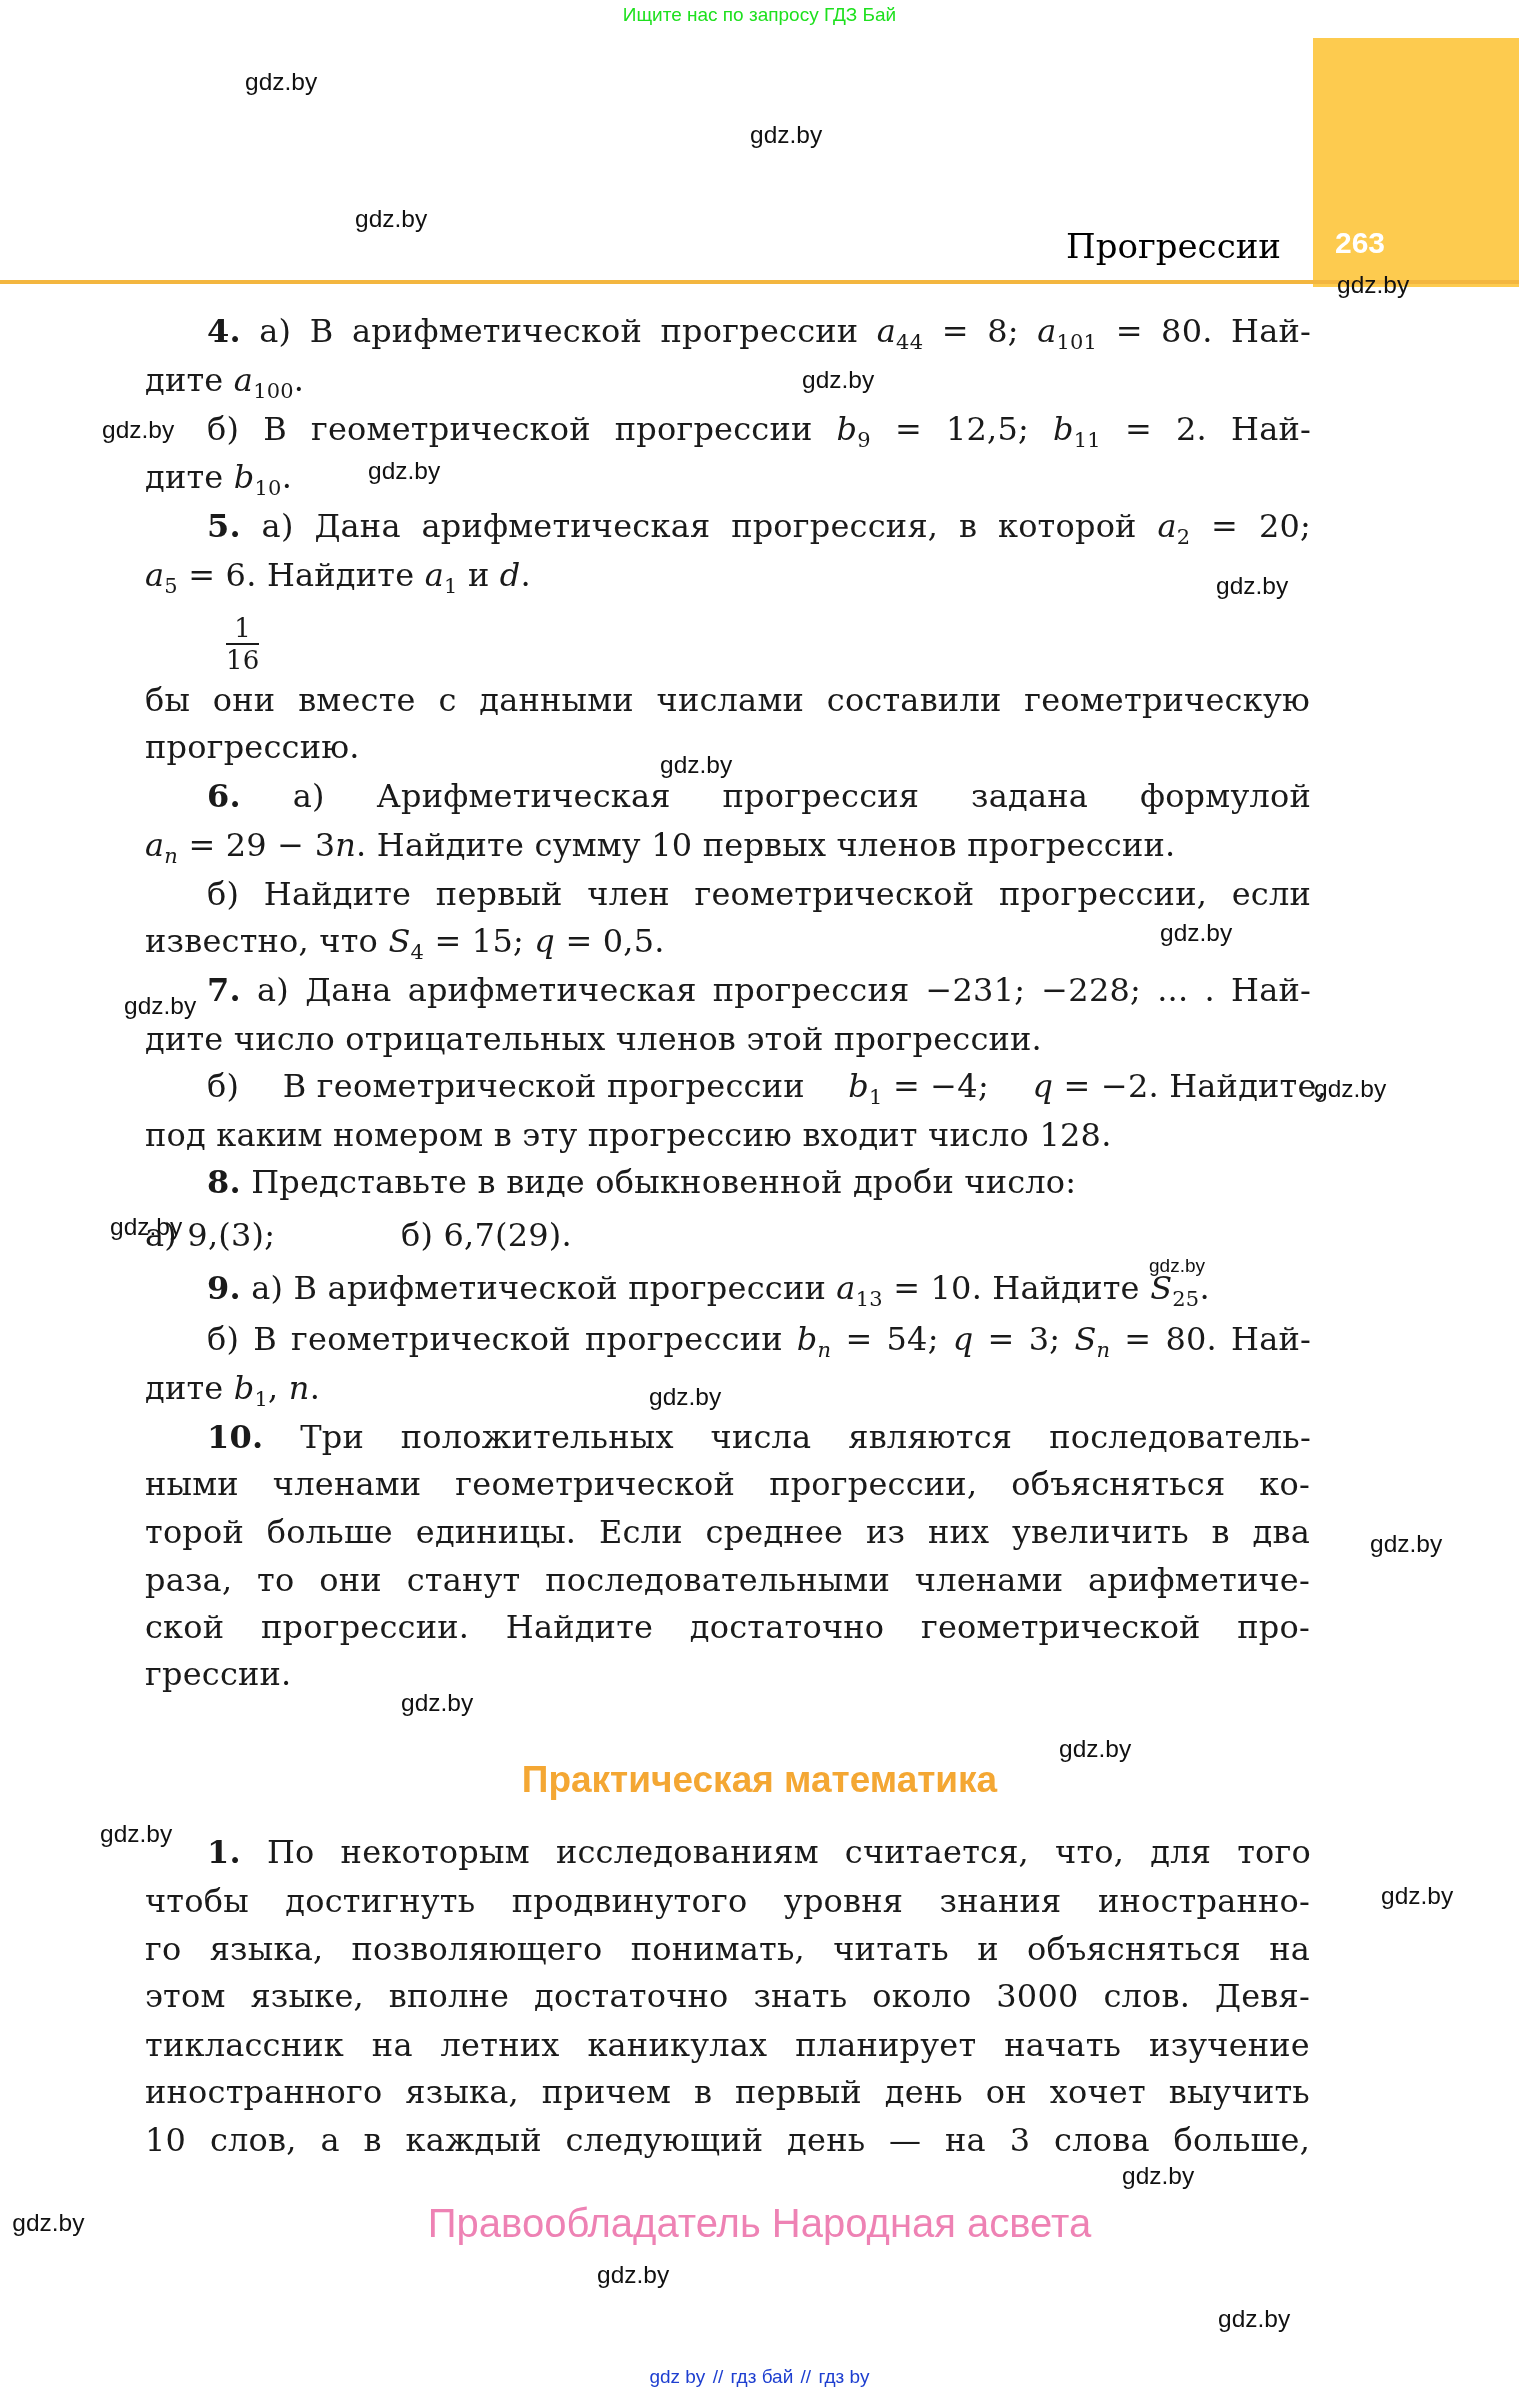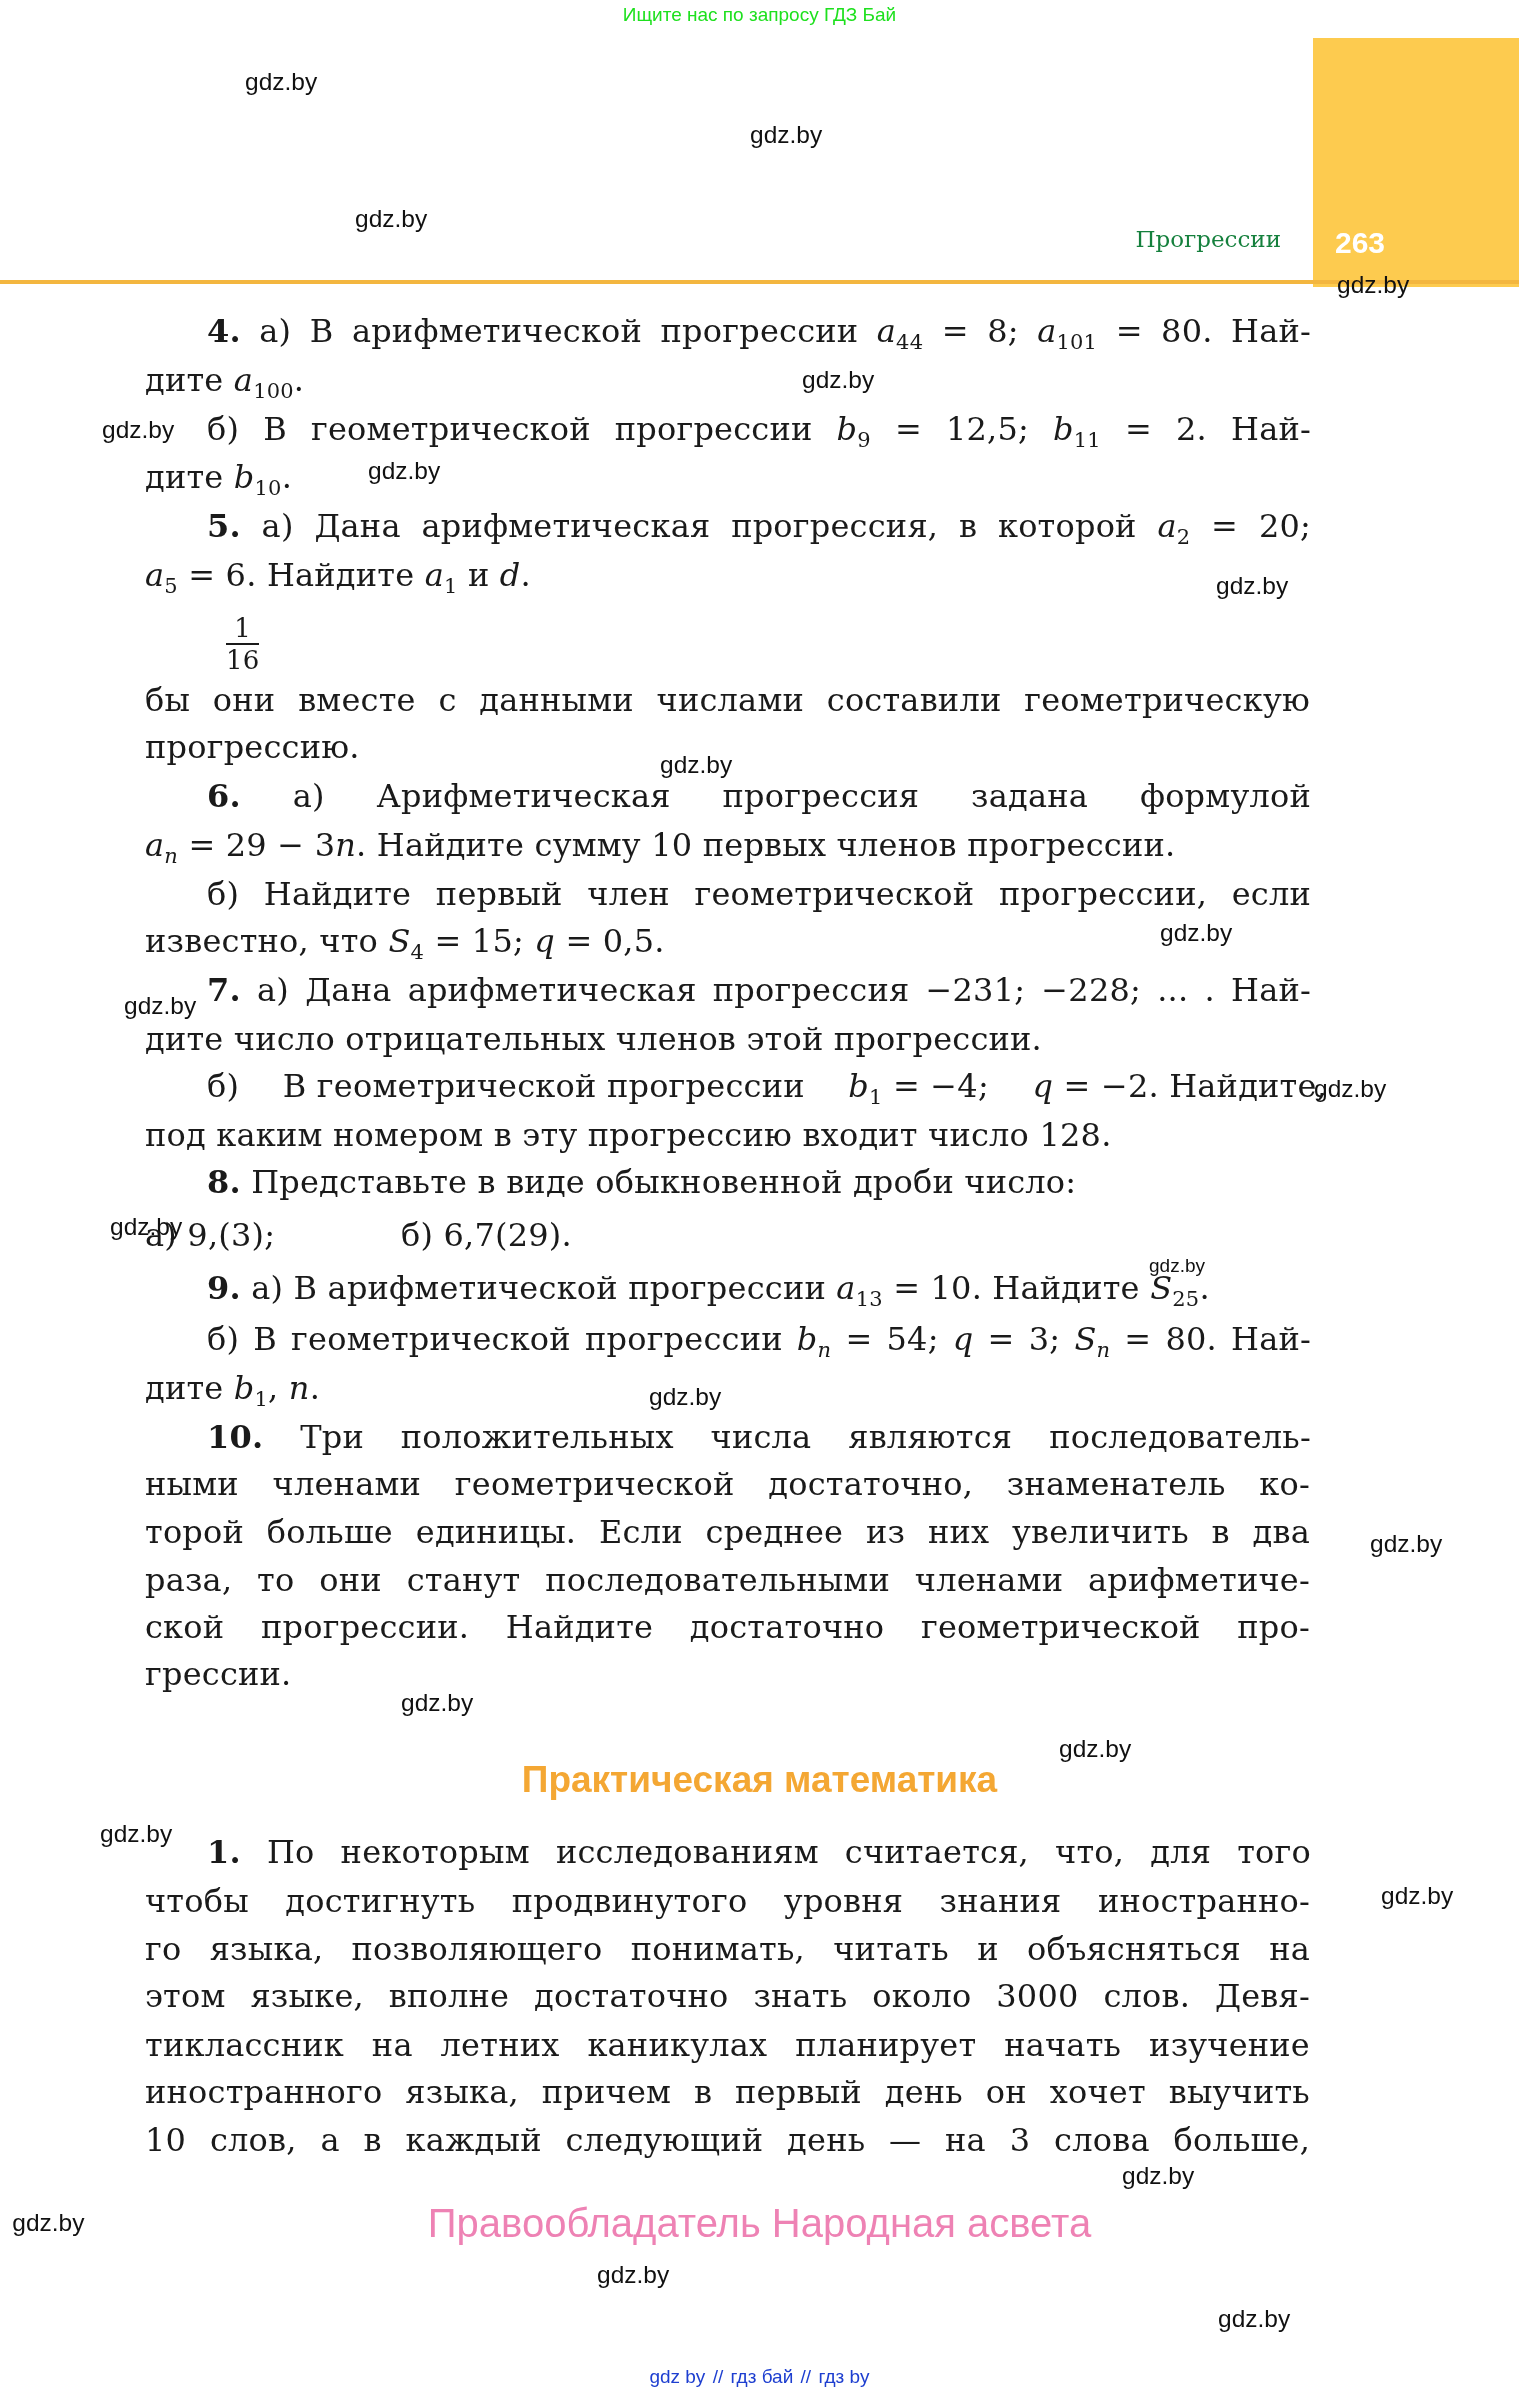--- a/index.html
+++ b/index.html
@@ -2,21 +2,21 @@
 <html style="font-size:14px"><head>
 <meta charset="utf-8">
 <style>
   html, body { margin:0; padding:0; }
   body { width:1519px; height:2401px; position:relative; background:#ffffff; overflow:hidden;
          font-family:"DejaVu Serif","Liberation Serif",serif; color:#1a1a1a; }
   .top-banner { position:absolute; top:3.5px; left:0; width:1519px; text-align:center;
                 font-family:"Liberation Sans",sans-serif; font-size:19px; color:#1ee01e; }
   .header-block { position:absolute; left:1313px; top:38px; width:207px; height:249px; background:#fdcb4f; }
   .header-rule { position:absolute; left:0; top:280px; width:1519px; height:3.5px; background:#f3b63f; }
-  .running-title { position:absolute; right:238px; top:226px; font-size:23px; font-family:"DejaVu Serif",serif; color:#15803d; }
+  .running-title { position:absolute; right:238px; top:226px; font-size:34px; font-family:"DejaVu Serif",serif; color:#000000; }
   .page-number { position:absolute; left:1335px; top:226px; font-family:"Liberation Sans",sans-serif; font-weight:bold; font-size:30px; color:#ffffff; }
   .wm { position:absolute; font-family:"Liberation Sans",sans-serif; font-size:24.5px; color:#111; }
   .wm.small { font-size:19px; }
   .line { position:absolute; left:145px; width:1165px; font-size:32px; line-height:42px; white-space:nowrap;
           letter-spacing:0.2px; }
   .line.indent { left:207px; width:1104px; }
   .line.justify { text-align:justify; text-align-last:justify; white-space:normal; height:42px; overflow:hidden; }
   .num { font-weight:bold; }
   .math { font-style:italic; font-family:"DejaVu Serif",serif; }
   sub { font-size:21px; font-style:normal; vertical-align:-7px; line-height:0; }
@@ -176,21 +176,21 @@
 <div class="line" style="top:1367px">
   <span>дите</span>
   <span class="math">b</span><sub>1</sub><span>,</span>
   <span class="math">n</span><span>.</span>
 </div>
 
 <div class="line indent justify" style="top:1416px">
   <span class="num">10.</span>
   <span>Три положительных числа являются последователь-</span>
 </div>
-<div class="line justify" style="top:1463px">ными членами геометрической достаточно, знаменатель ко-</div>
+<div class="line justify" style="top:1463px">ными членами геометрической прогрессии, объясняться ко-</div>
 <div class="line justify" style="top:1511px">торой больше единицы. Если среднее из них увеличить в два</div>
 <div class="line justify" style="top:1559px">раза, то они станут последовательными членами арифметиче-</div>
 <div class="line justify" style="top:1606px">ской прогрессии. Найдите достаточно геометрической про-</div>
 <div class="line" style="top:1653px">грессии.</div>
 
 <div class="section-heading">Практическая математика</div>
 
 <div class="line indent justify" style="top:1831px">
   <span class="num">1.</span>
   <span>По некоторым исследованиям считается, что, для того</span>

